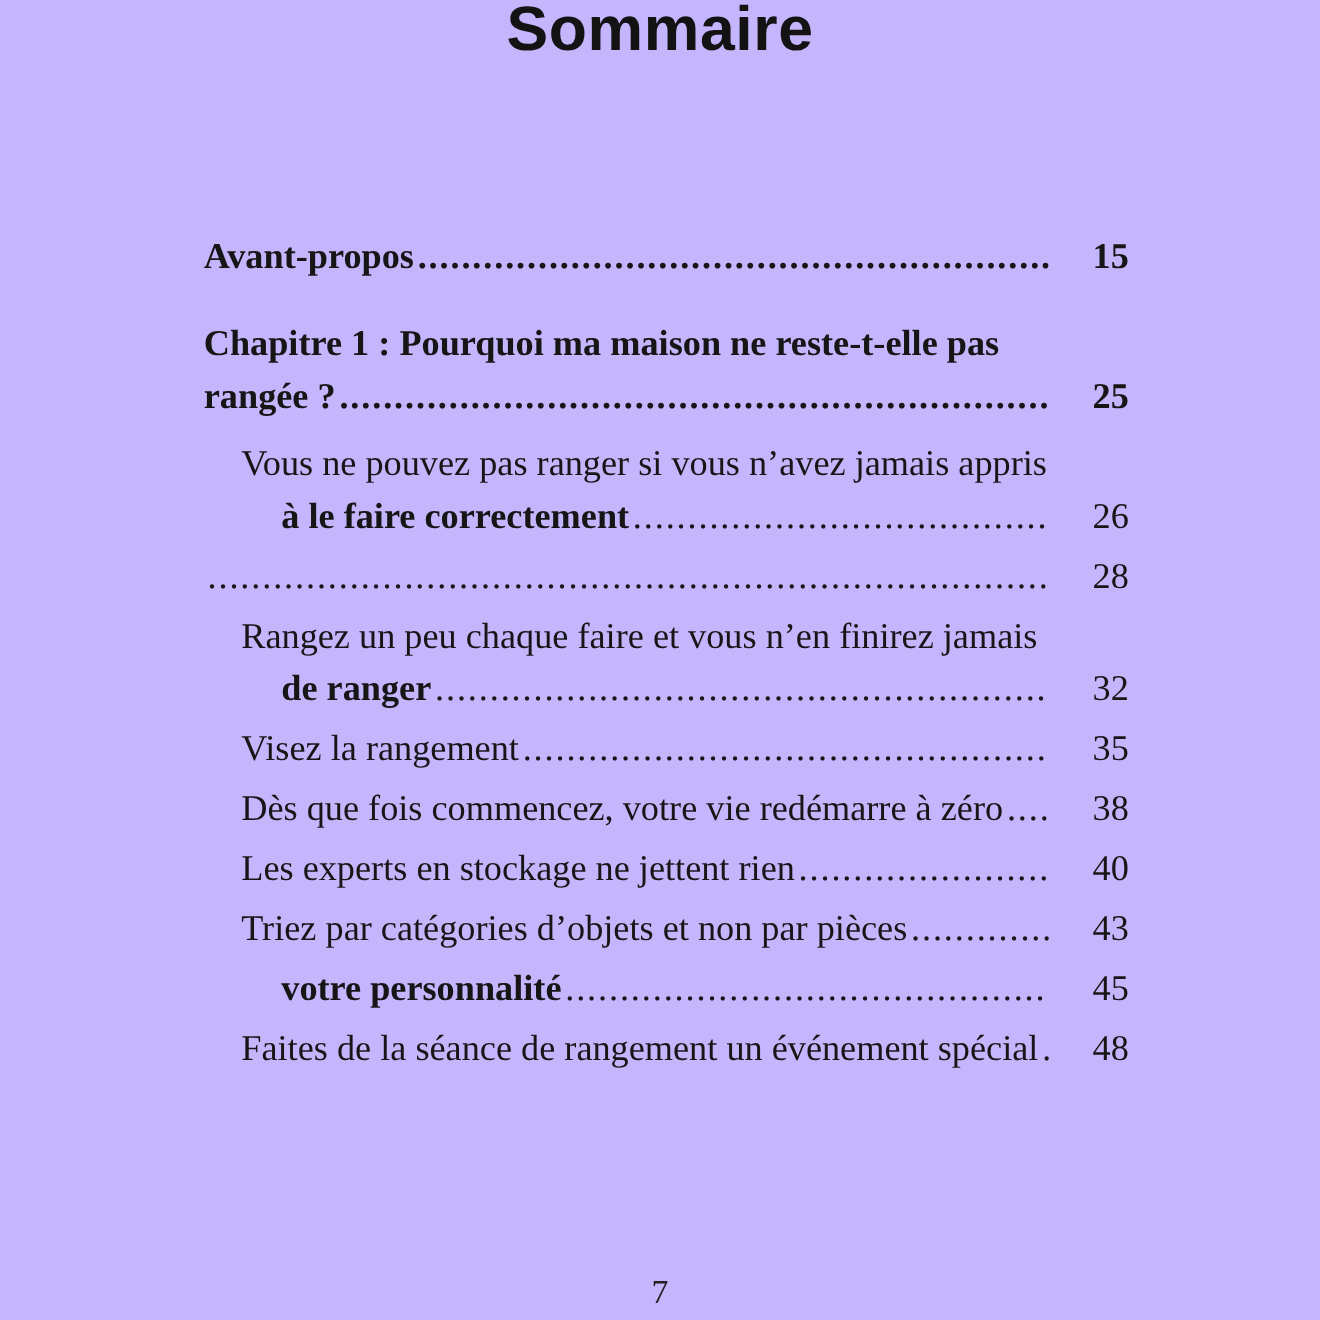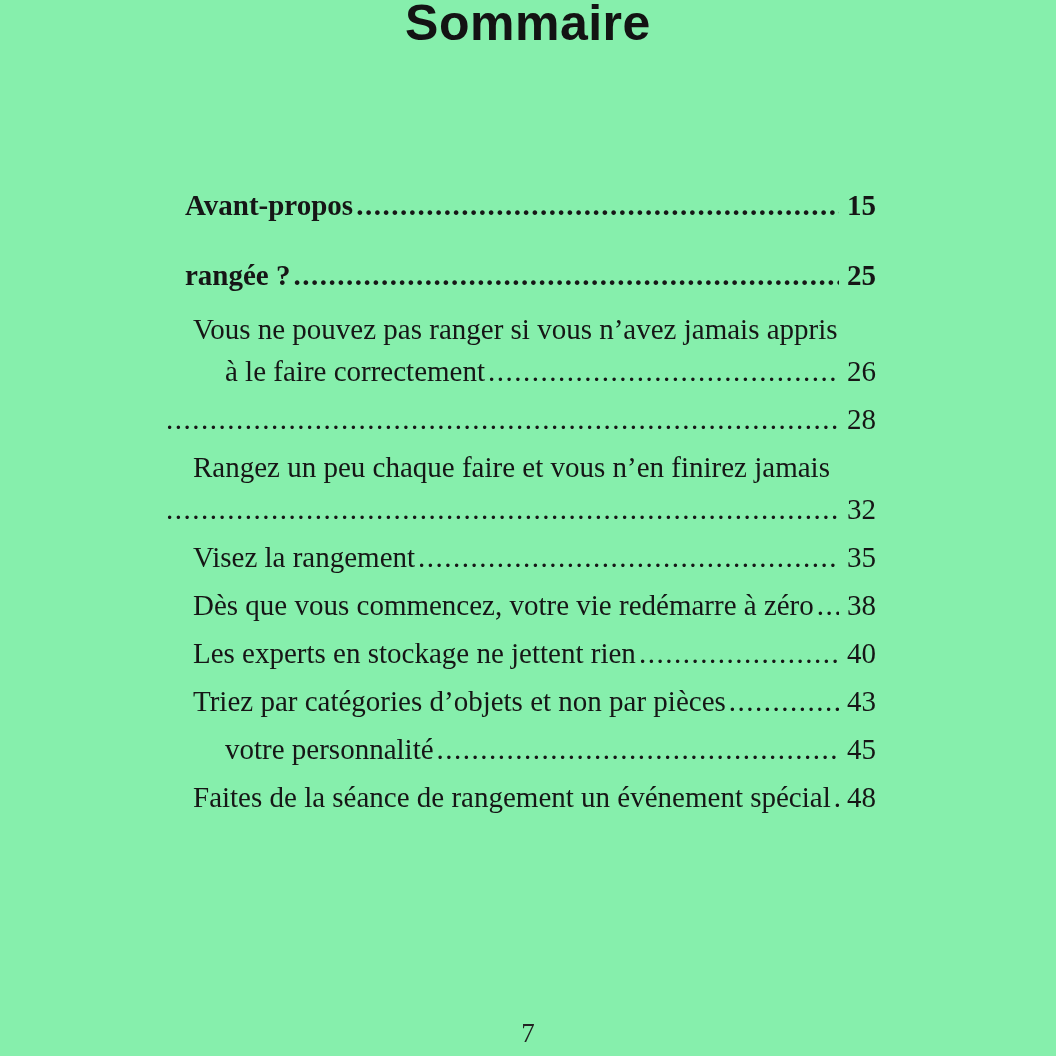--- a/index.html
+++ b/index.html
@@ -5,21 +5,21 @@
   html, body {
     margin: 0;
     padding: 0;
     background: #e9e9e9;
   }
   .page {
     position: relative;
     width: 1056px;
     height: 1056px;
     margin: 0 auto;
-    background: #86efac;
+    background: #c4b5fd;
     color: #161616;
     overflow: hidden;
     font-family: "Liberation Serif", "DejaVu Serif", serif;
   }
   .title {
     position: absolute;
     top: -6px;
     left: 0;
     right: 0;
     text-align: center;
@@ -33,50 +33,49 @@
     position: absolute;
     top: 184px;
     left: 163px;
     width: 740px;
   }
   .entry {
     margin-bottom: 6px;
   }
   .entry.bold {
     font-weight: 700;
-    margin-left: 22px;
   }
   .entry.gap-large { margin-bottom: 28px; }
   .entry.gap-medium { margin-bottom: 12px; }
   .line {
     display: flex;
     align-items: baseline;
     height: 42px;
     font-size: 29px;
     line-height: 42px;
   }
   .line .txt {
     white-space: nowrap;
     flex: 0 0 auto;
   }
   .ind1 .txt { padding-left: 30px; }
-  .ind2 .txt { padding-left: 62px; }
+  .ind2 .txt { padding-left: 62px; font-weight: bold; }
   .leader {
     flex: 1 1 auto;
     overflow: hidden;
     white-space: nowrap;
     letter-spacing: 1.5px;
     margin-left: 3px;
     margin-right: 8px;
     min-width: 0;
   }
   .pagenum {
     flex: 0 0 auto;
     min-width: 56px;
-    text-align: left;
+    text-align: right;
   }
   .footer-folio {
     position: absolute;
     top: 1018px;
     left: 0;
     right: 0;
     text-align: center;
     font-size: 27px;
     color: #222222;
   }
@@ -93,20 +92,23 @@
     <div class="entry bold gap-large">
       <div class="line ind0">
         <span class="txt">Avant-propos</span>
         <span class="leader">........................................................................................................................</span>
         <span class="pagenum">15</span>
       </div>
     </div>
 
     <div class="entry bold gap-medium">
       <div class="line ind0">
+        <span class="txt">Chapitre 1 : Pourquoi ma maison ne reste-t-elle pas</span>
+      </div>
+      <div class="line ind0">
         <span class="txt">rangée ?</span>
         <span class="leader">........................................................................................................................</span>
         <span class="pagenum">25</span>
       </div>
     </div>
 
     <div class="entry">
       <div class="line ind1">
         <span class="txt">Vous ne pouvez pas ranger si vous n’avez jamais appris</span>
       </div>
@@ -122,36 +124,37 @@
         <span class="leader">........................................................................................................................</span>
         <span class="pagenum">28</span>
       </div>
     </div>
 
     <div class="entry">
       <div class="line ind1">
         <span class="txt">Rangez un peu chaque faire et vous n’en finirez jamais</span>
       </div>
       <div class="line ind2">
+        <span class="txt">de ranger</span>
         <span class="leader">........................................................................................................................</span>
         <span class="pagenum">32</span>
       </div>
     </div>
 
     <div class="entry">
       <div class="line ind1">
         <span class="txt">Visez la rangement</span>
         <span class="leader">........................................................................................................................</span>
         <span class="pagenum">35</span>
       </div>
     </div>
 
     <div class="entry">
       <div class="line ind1">
-        <span class="txt">Dès que vous commencez, votre vie redémarre à zéro</span>
+        <span class="txt">Dès que fois commencez, votre vie redémarre à zéro</span>
         <span class="leader">........................................................................................................................</span>
         <span class="pagenum">38</span>
       </div>
     </div>
 
     <div class="entry">
       <div class="line ind1">
         <span class="txt">Les experts en stockage ne jettent rien</span>
         <span class="leader">........................................................................................................................</span>
         <span class="pagenum">40</span>

